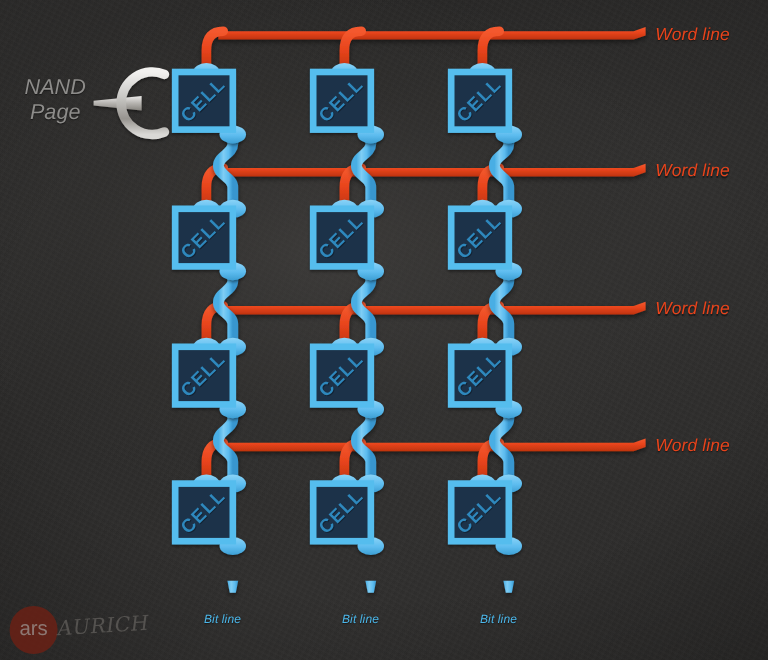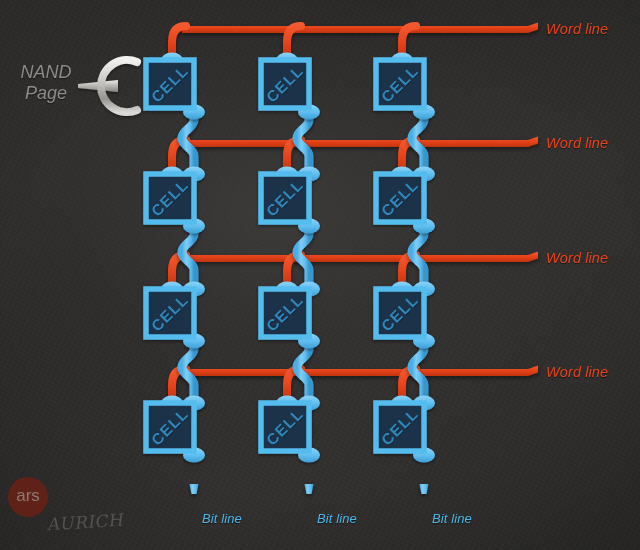--- a/index.html
+++ b/index.html
@@ -34,25 +34,24 @@
     pointer-events: none;
     font-style: italic;
   }
   .wl-label {
     font-size: 14.5px;
     color: #e8441c;
     letter-spacing: 0.1px;
     text-shadow: 0 1px 1px rgba(0,0,0,0.55);
   }
   .bl-label {
-    font-size: 13px;
+    font-size: 10px;
     color: #4cb7ea;
     letter-spacing: 0.1px;
     text-shadow: 0 1px 1px rgba(0,0,0,0.55);
-    margin-left: 32px;
   }
   .nand-label {
     font-size: 18px;
     color: #8d8c8a;
     line-height: 1.18;
     text-align: center;
     text-shadow: 0 1px 1px rgba(0,0,0,0.5);
   }
   .cell-text {
     position: absolute;
@@ -60,21 +59,21 @@
     font-weight: bold;
     color: #2e88bd;
     letter-spacing: 1.1px;
     transform-origin: 50% 50%;
     pointer-events: none;
     text-shadow: 0 1px 0 rgba(0,0,0,0.30);
   }
   #logo-ars {
     position: absolute;
     left: 8px;
-    top: 477px;
+    top: 505px;
     width: 40px;
     height: 40px;
     border-radius: 50%;
     background: #6e2014;
     opacity: 0.80;
   }
   #logo-ars span {
     position: absolute;
     left: 0; right: 0;
     top: 9px;

